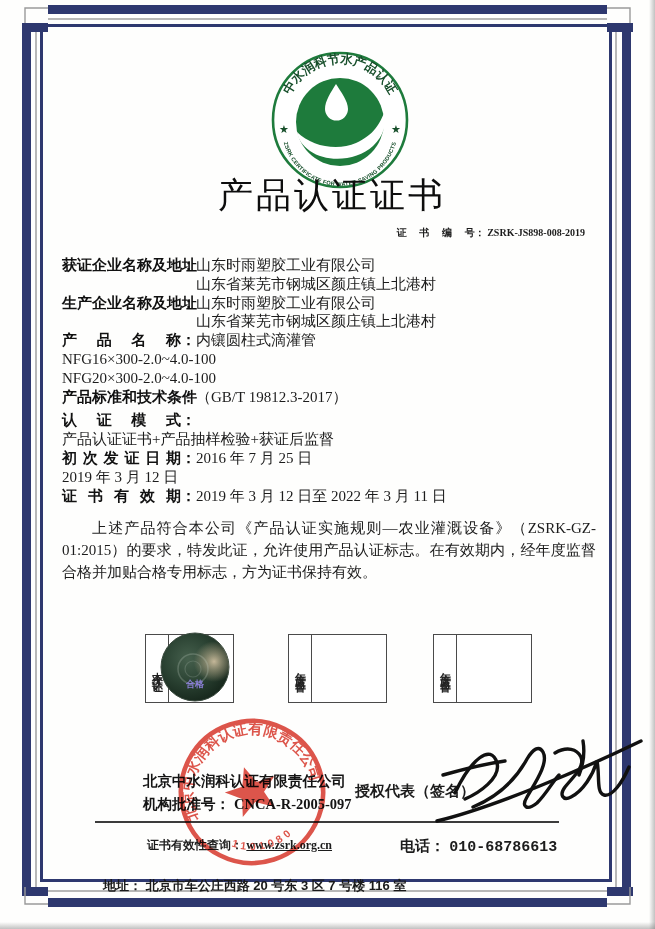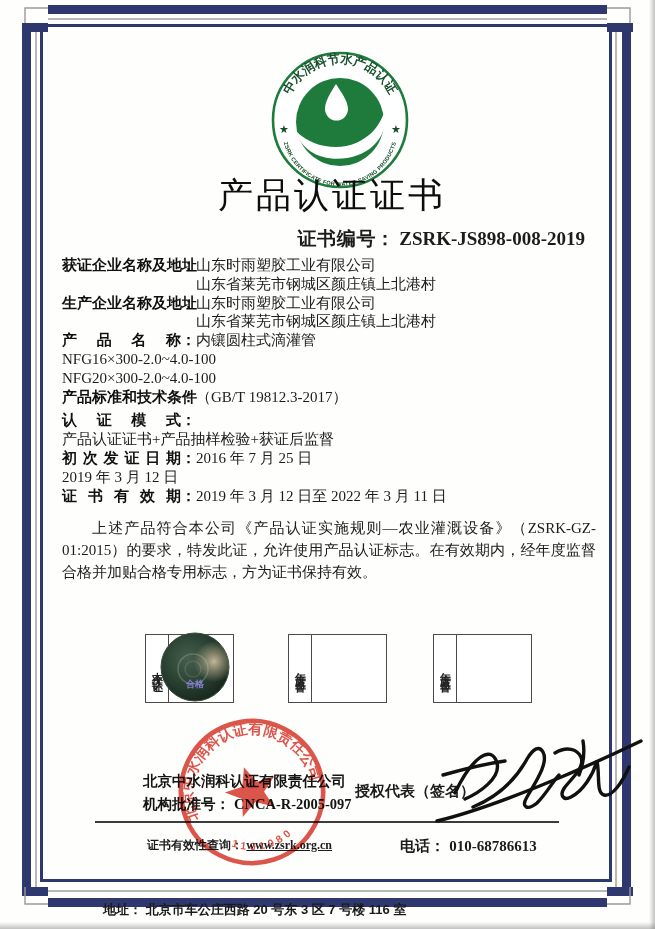--- a/index.html
+++ b/index.html
@@ -6,21 +6,21 @@
   .page{
     position:relative;width:655px;height:929px;margin:0 auto;
     background:#fefefd;overflow:hidden;
     font-family:"Liberation Serif","DejaVu Serif",serif;color:#1c1c1c;
   }
   .abs{position:absolute;}
   
   .title{top:172px;left:22px;width:620px;text-align:center;
     font-family:"Liberation Sans","DejaVu Sans",sans-serif;
     font-weight:normal;font-size:35px;letter-spacing:3px;color:#0d0d0d;}
-  .certno{top:226px;right:70px;font-size:19px;font-weight:bold;white-space:nowrap;}
+  .certno{top:226px;right:70px;font-size:10px;font-weight:bold;white-space:nowrap;}
   .certno .jt{width:78px;}
   
   .fields{top:256px;left:62px;width:536px;font-size:15px;line-height:18.8px;}
   .frow{display:flex;align-items:flex-start;}
   .frow.mt{margin-top:5px;flex-direction:column;}
   .flabel{font-family:"Liberation Sans","DejaVu Sans",sans-serif;font-weight:bold;
     white-space:nowrap;flex:0 0 auto;color:#111;}
   .jt{display:inline-block;width:119px;text-align:justify;text-align-last:justify;}
   .fvals{flex:1;}
   .fvals div{white-space:nowrap;}
@@ -45,23 +45,23 @@
   .signlabel{top:782px;left:355px;font-size:15px;font-weight:bold;
     font-family:"Liberation Sans","DejaVu Sans",sans-serif;white-space:nowrap;}
   .sig{top:731px;left:433px;width:212px;height:102px;z-index:4;}
   .rule{top:821px;left:95px;width:464px;height:2px;background:#3c3c3c;}
   .query{top:837px;left:147px;font-size:12px;font-weight:bold;white-space:nowrap;
     font-family:"Liberation Sans","DejaVu Sans",sans-serif;}
   .query .url{font-family:"Liberation Serif","DejaVu Serif",serif;
     text-decoration:underline;}
   .phone{top:837px;left:400px;font-size:15px;font-weight:bold;white-space:nowrap;
     font-family:"Liberation Sans","DejaVu Sans",sans-serif;}
-  .phone .num{font-family:Liberation Serif, serif;}
+  .phone .num{font-family:Liberation Mono, monospace;}
   .address{top:877px;left:103px;font-size:13px;font-weight:bold;white-space:nowrap;
-    font-family:"Liberation Sans","DejaVu Sans",sans-serif;color:#1a1a1a;margin-top:24px;}
+    font-family:"Liberation Sans","DejaVu Sans",sans-serif;color:#1a1a1a;}
   
   .emblem{top:49px;left:269px;width:142px;height:142px;}
   .stamp{top:712px;left:172px;width:160px;height:160px;z-index:5;mix-blend-mode:multiply;}
   
   .edge-r{top:0;right:0;width:6px;height:100%;
     background:linear-gradient(to right,rgba(120,120,120,0),rgba(120,120,120,.45));}
   .edge-b{bottom:0;left:0;width:100%;height:7px;
     background:linear-gradient(to bottom,rgba(120,120,120,0),rgba(120,120,120,.45));}
   svg{display:block;}
 </style>

